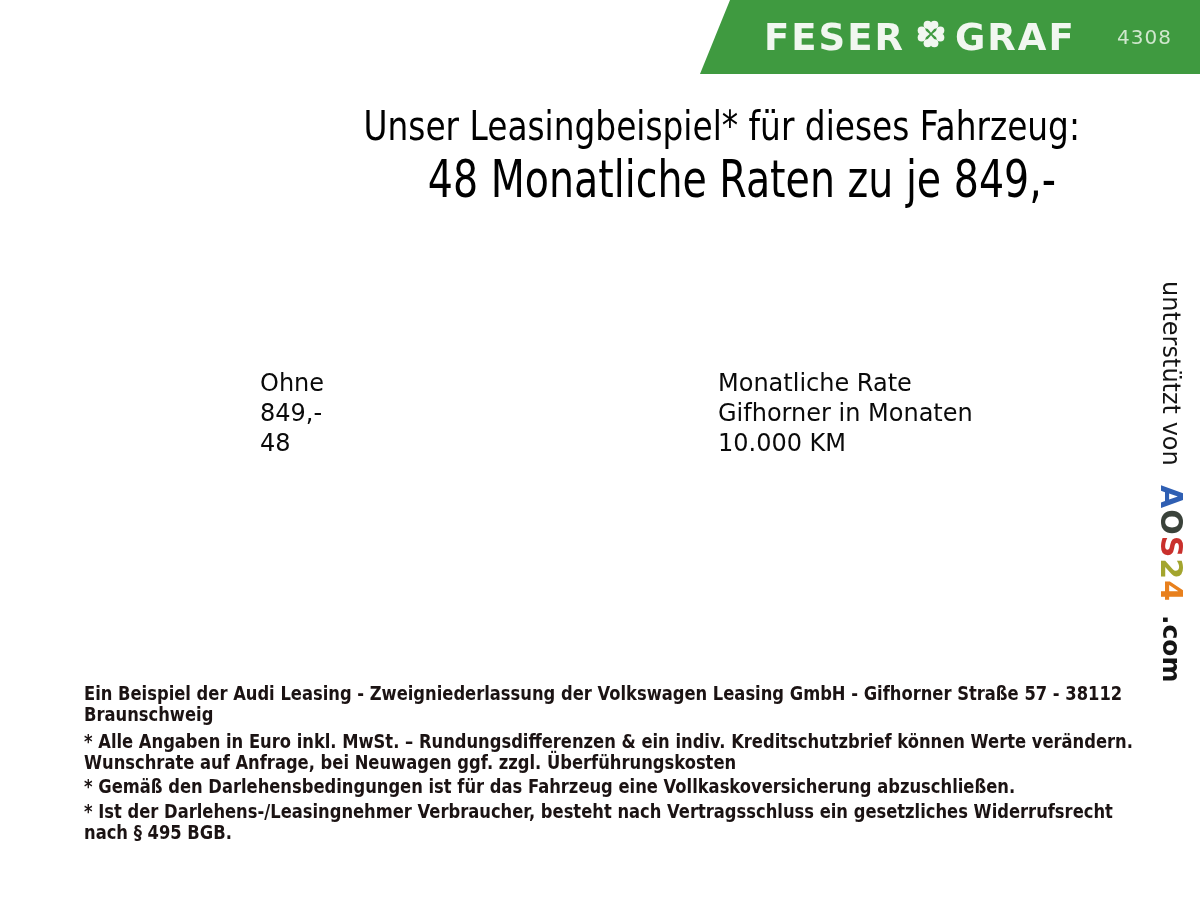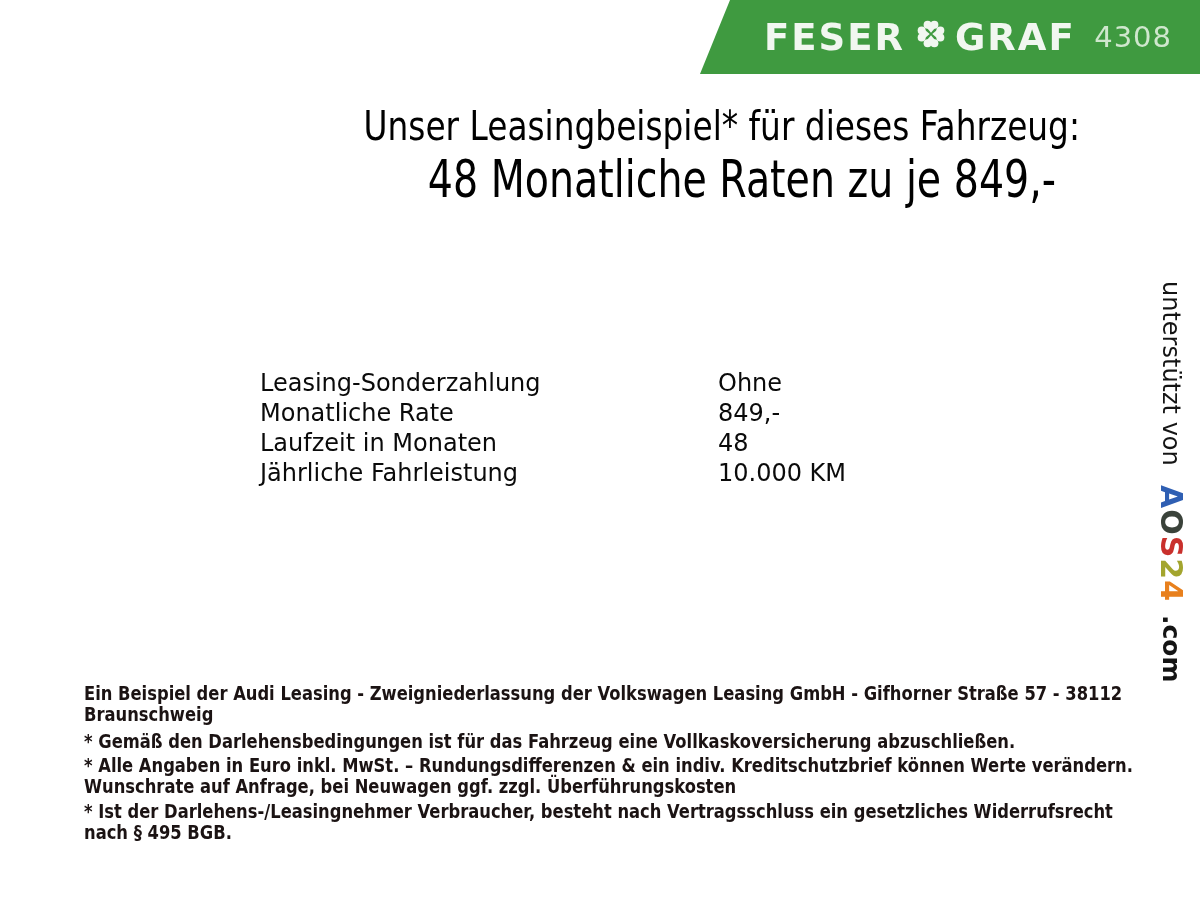--- a/index.html
+++ b/index.html
@@ -27,21 +27,21 @@
     display: flex;
     align-items: center;
     font-size: 37px;
     font-weight: bold;
     letter-spacing: 2px;
     color: #f1f7f0;
     white-space: nowrap;
   }
   .brand .clover { margin: 2px 7px 0 9px; display: inline-block; }
   .banner-number {
-    font-size: 29px;
+    font-size: 20px;
     font-weight: 400;
     color: #cfe7cd;
     letter-spacing: 1px;
   }
 
   
   .headings {
     position: absolute;
     top: 102px; left: 0; right: 0;
     text-align: right;
@@ -157,48 +157,46 @@
   </div>
   <div class="banner-number">4308</div>
 </div>
 
 <div class="headings">
   <span class="heading-line1">Unser Leasingbeispiel* für dieses Fahrzeug:</span>
   <span class="heading-line2">48 Monatliche Raten zu je 849,-</span>
 </div>
 
 <div class="leasing-table">
-  <div class="cell">Leasing-Sonderzahlung</div>
   <div class="cell">Ohne</div>
 
   <div class="cell">Monatliche Rate</div>
   <div class="cell">849,-</div>
 
-  <div class="cell">Laufzeit in Monaten</div>
+  <div class="cell">Gifhorner in Monaten</div>
   <div class="cell">48</div>
 
-  <div class="cell">Jährliche Fahrleistung</div>
   <div class="cell">10.000 KM</div>
 </div>
 
 <div class="support">
   <span>unterstützt von</span>
   <span class="support-logo"><span style="color: rgb(47, 95, 179);">A</span><span style="color: rgb(58, 66, 58);">O</span><span style="color: rgb(201, 48, 44);">S</span><span style="color: rgb(163, 165, 46);">2</span><span style="color: rgb(232, 128, 29);">4</span></span>
   <span class="support-suffix">.com</span>
 </div>
 
 <div class="footer">
   <div class="para">
     <div class="line">Ein Beispiel der Audi Leasing - Zweigniederlassung der Volkswagen Leasing GmbH - Gifhorner Straße 57 - 38112</div>
     <div class="line">Braunschweig</div>
   </div>
   <div class="para">
-    <div class="line">* Gemäß den Darlehensbedingungen ist für das Fahrzeug eine Vollkaskoversicherung abzuschließen.</div>
-  </div>
-  <div class="para">
     <div class="line">* Alle Angaben in Euro inkl. MwSt. – Rundungsdifferenzen &amp; ein indiv. Kreditschutzbrief können Werte verändern.</div>
     <div class="line">Wunschrate auf Anfrage, bei Neuwagen ggf. zzgl. Überführungskosten</div>
   </div>
   <div class="para">
+    <div class="line">* Gemäß den Darlehensbedingungen ist für das Fahrzeug eine Vollkaskoversicherung abzuschließen.</div>
+  </div>
+  <div class="para">
     <div class="line">* Ist der Darlehens-/Leasingnehmer Verbraucher, besteht nach Vertragsschluss ein gesetzliches Widerrufsrecht</div>
     <div class="line">nach § 495 BGB.</div>
   </div>
 </div>
 
 </body></html>

